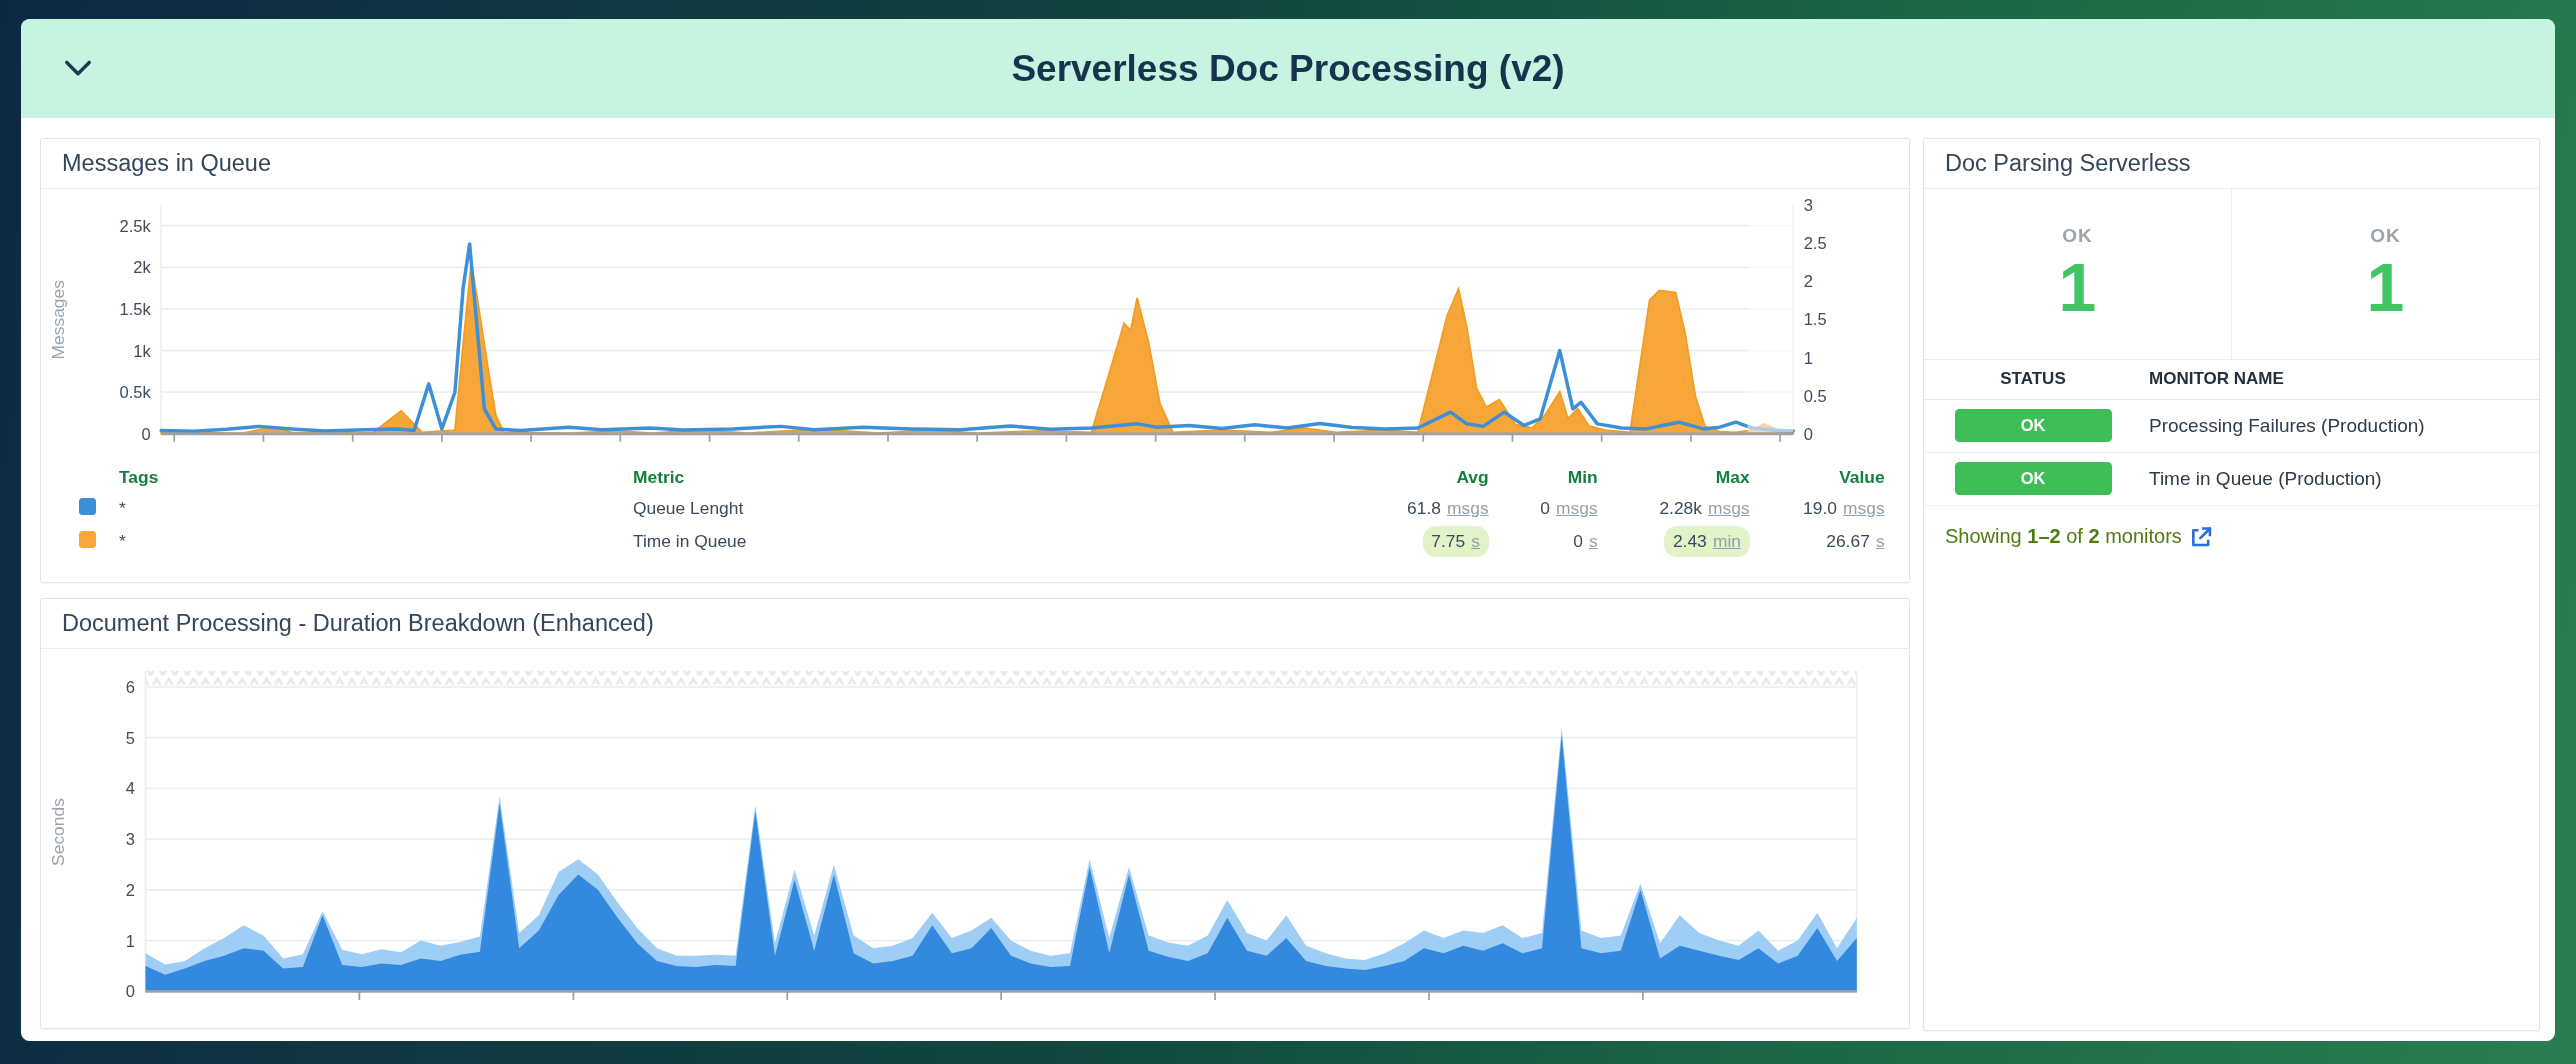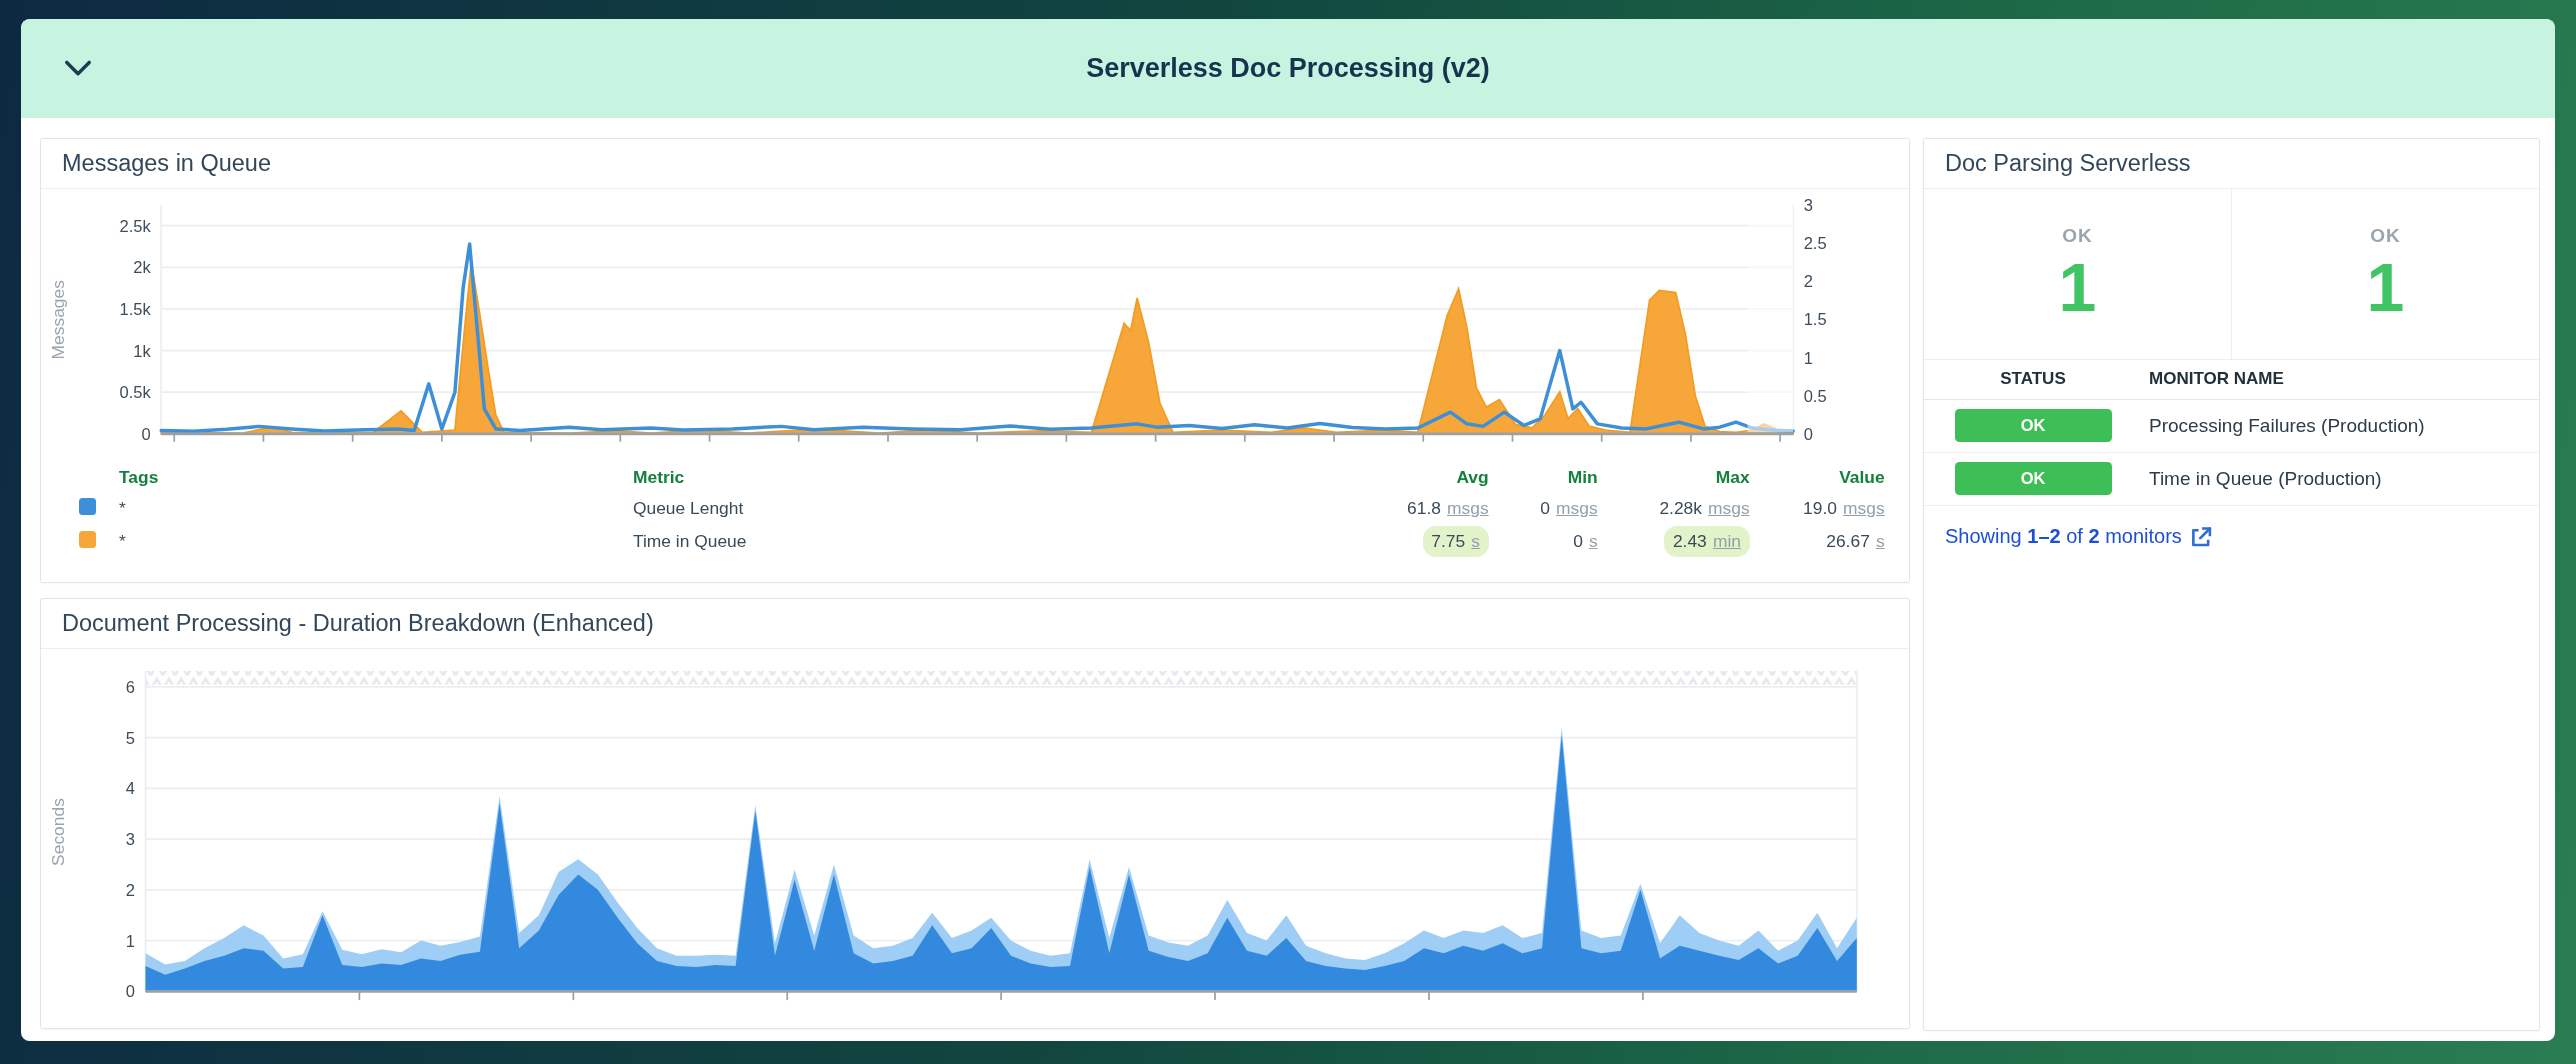--- a/index.html
+++ b/index.html
@@ -7,21 +7,21 @@
     font-family:"Liberation Sans", sans-serif; }
   body { background: linear-gradient(100deg,#0d2942 0%,#11473f 45%,#1d6b47 75%,#2a7d52 100%); }
 
   .dashboard { position:absolute; left:21px; top:19px; width:2534px; height:1022px;
     background:#ffffff; border-radius:8.7px; overflow:hidden; }
 
   .header-band { height:99px; background:#c7f4e1; position:relative;
     display:flex; align-items:center; }
   .collapse-btn { position:absolute; left:38px; top:33px; width:38px; height:33px;
     background:transparent; border:none; cursor:pointer; display:flex; align-items:center; justify-content:center; }
-  .dash-title { width:100%; text-align:center; font-size:27px; font-weight:700; color:#16344e; }
+  .dash-title { width:100%; text-align:center; font-size:37px; font-weight:700; color:#16344e; }
 
   .content { position:absolute; top:119px; left:19px; right:17.4px; bottom:12.2px;
     display:flex; gap:13px; }
   .left-col { flex:1 1 auto; display:flex; flex-direction:column; }
   .right-col { flex:0 0 617px; }
 
   .card { background:#fff; border:0.9px solid #e2e5e8; border-radius:2.6px;
     box-shadow:0 0.9px 1.7px rgba(30,45,60,0.04); }
   .card-title { font-size:23.5px; color:#32475a; padding:11.3px 21px 10.5px 21px;
     border-bottom:0.9px solid #eceef0; }
@@ -55,21 +55,21 @@
   .mon-table-head { display:flex; align-items:center; height:40px;
     border-bottom:0.9px solid #e6e9eb; font-size:17px; font-weight:700; color:#22303c; }
   .mon-col-status { flex:0 0 218px; text-align:center; }
   .mon-col-name { flex:1; padding-left:7px; }
   .mon-row { display:flex; align-items:center; height:53px; border-bottom:0.9px solid #eef0f2;
     font-size:19px; color:#2c3c4a; cursor:pointer; }
   .ok-pill { display:inline-block; width:157px; padding:7px 0; background:#3ebe57;
     color:#fff; font-size:16.5px; font-weight:700; text-align:center; border-radius:4.4px; }
   .pill-cell { flex:0 0 218px; text-align:center; }
 
-  .mon-footer { display:flex; align-items:center; gap:7px; padding:19px 21px; font-size:20px; color:#1d4ed8; }
+  .mon-footer { display:flex; align-items:center; gap:7px; padding:19px 21px; font-size:20px; color:#4d7c0f; }
   .mon-footer .b { font-weight:700; }
   .ext-link { cursor:pointer; display:inline-flex; }
 </style>
 </head>
 <body>
 
 <div class="dashboard">
 
   <div class="header-band">
     <button class="collapse-btn">

